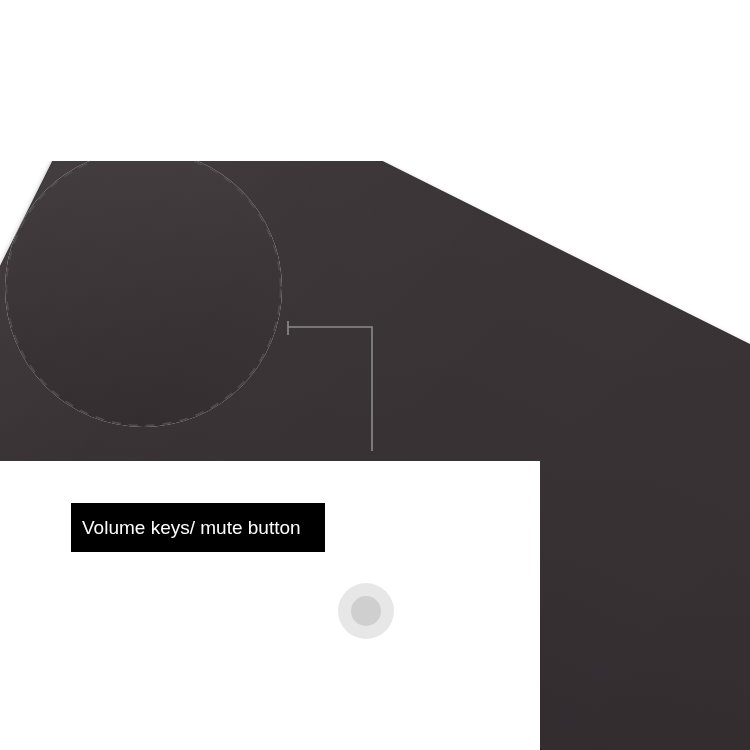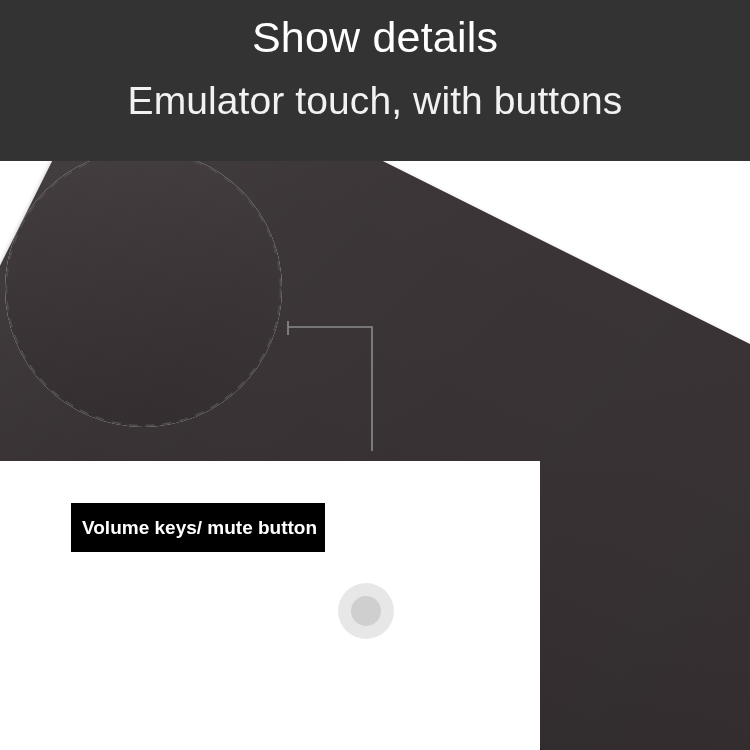--- a/index.html
+++ b/index.html
@@ -334,34 +334,30 @@
     height: 49px;
     background: #000000;
     z-index: 30;
     display: flex;
     align-items: center;
   }
   .caption-text {
     color: #ffffff;
     font-size: 19px;
     line-height: 22px;
-    font-weight: 700;
+    font-weight: 400;
     padding-left: 11px;
     white-space: nowrap;
   }
 </style>
 </head>
 <body>
 
 <div class="canvas">
 
-  <div class="header">
-    <div class="header-title">Show details</div>
-    <div class="header-subtitle">Emulator touch, with buttons</div>
-  </div>
 
   <div class="stage">
 
     <div class="phone-wrap">
       <div class="phone-slab"></div>
       <div class="phone-seam">
           <i></i>
         </div>
       <div class="phone-rail">
         <i></i>

